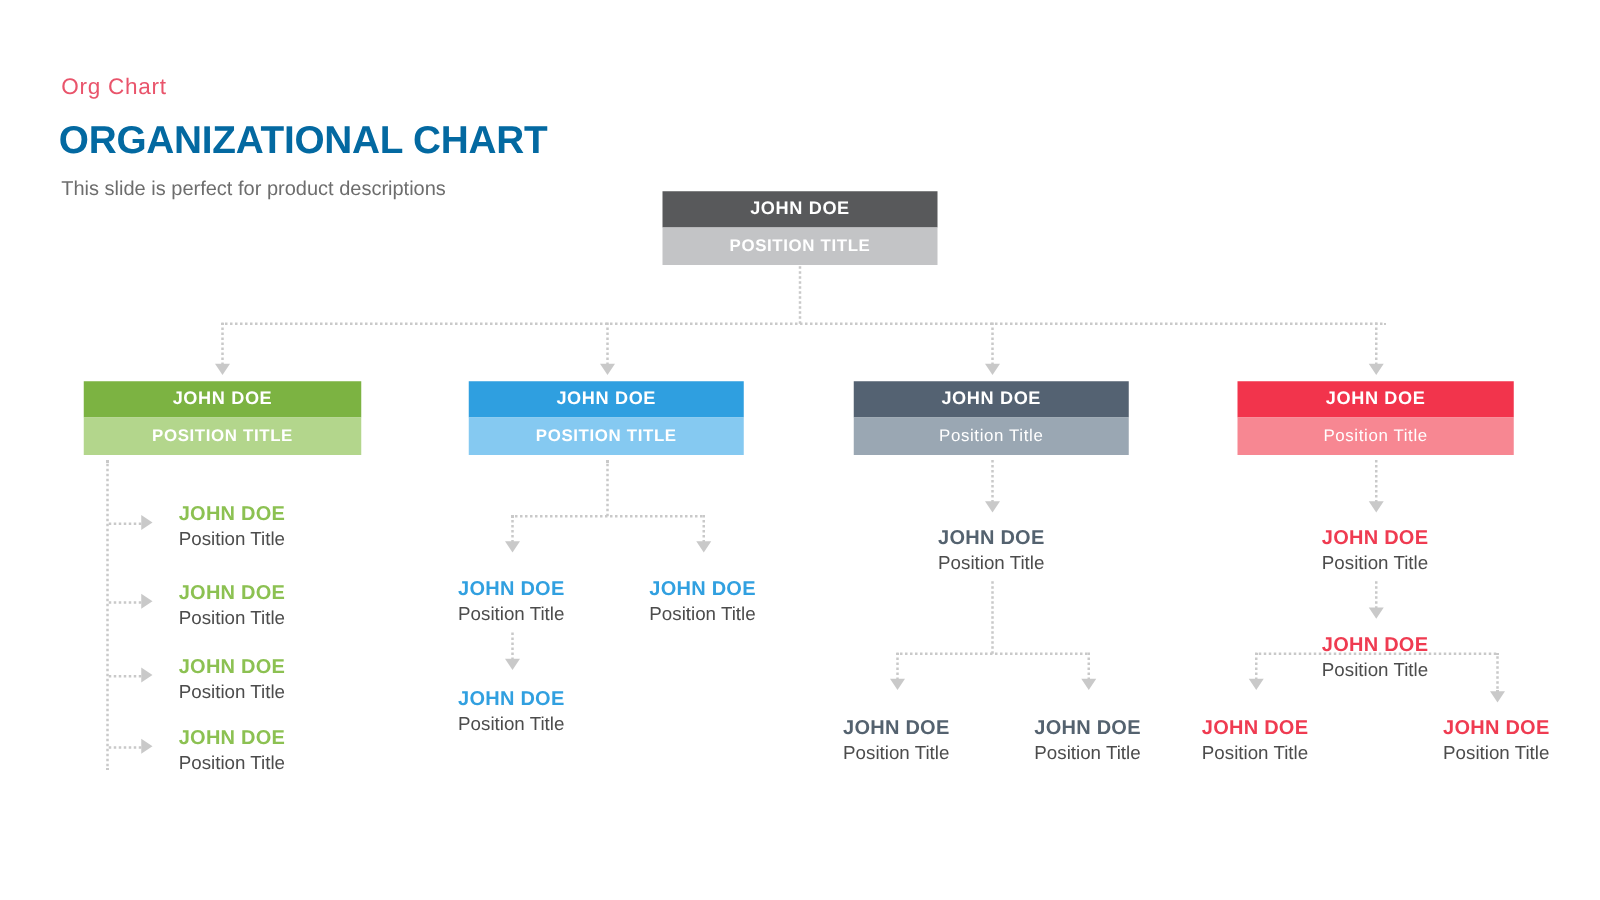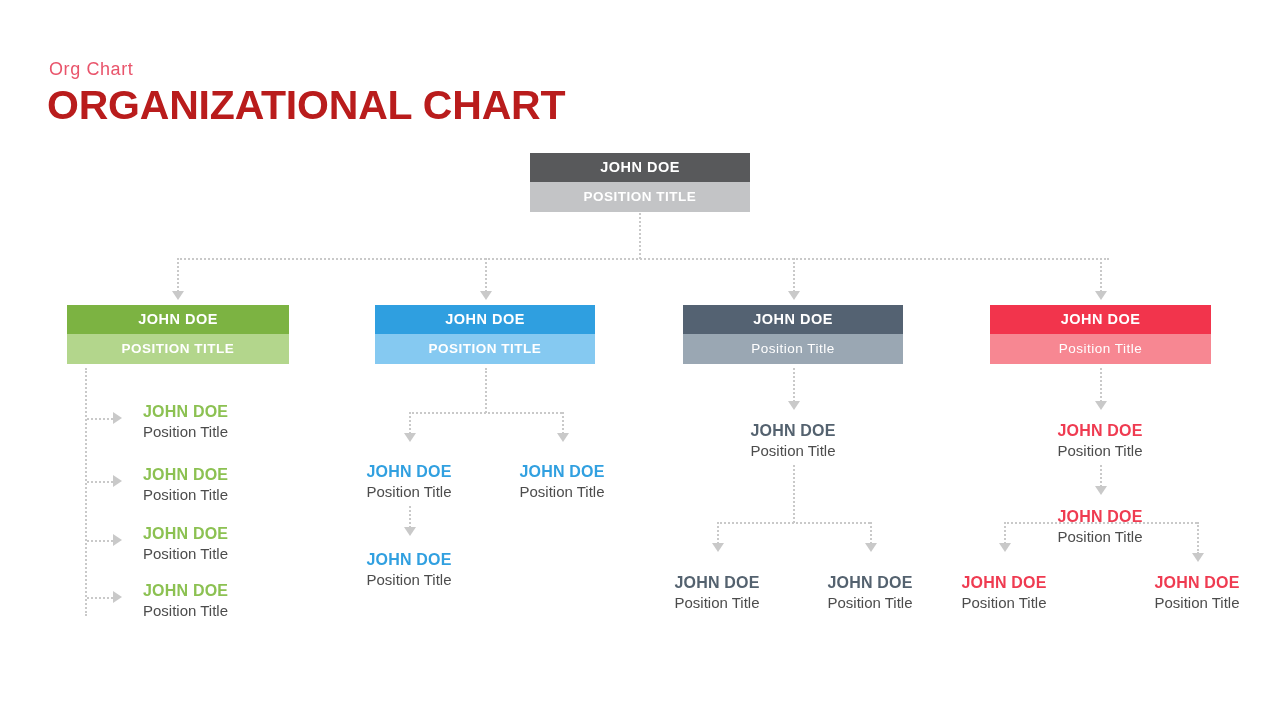--- a/index.html
+++ b/index.html
@@ -27,25 +27,25 @@
     left: 49px;
     top: 59px;
     font-size: 18px;
     letter-spacing: 0.6px;
     color: #e9546b;
     white-space: nowrap;
   }
   .main-title {
     position: absolute;
     left: 47px;
-    top: 82px;
-    font-size: 41px;
+    top: 94px;
+    font-size: 31px;
     font-weight: bold;
     letter-spacing: -0.2px;
-    color: #b91c1c;
+    color: #0369a1;
     white-space: nowrap;
   }
   .subtitle {
     position: absolute;
     left: 49px;
     top: 143px;
     font-size: 16px;
     color: #6d6d6d;
     white-space: nowrap;
   }
@@ -150,20 +150,21 @@
   .c-slate  .lf-name { color: #54626f; }
   .c-red    .lf-name { color: #ef3b51; }
 </style>
 </head>
 <body>
 
 <div id="slide">
 
   <div class="kicker">Org  Chart</div>
   <div class="main-title">ORGANIZATIONAL CHART</div>
+  <div class="subtitle">This slide is perfect for product descriptions</div>
 
   <div class="node-box upper" id="root-box">
     <div class="bx-head">JOHN DOE</div>
     <div class="bx-body">POSITION TITLE</div>
   </div>
 
   <div class="vline" style="left:639px; top:213px; height:46px;"></div>
   <div class="hline" style="left:177px; top:258px; width:932px;"></div>
 
   <div class="vline" style="left:177px; top:258px; height:34px;"></div>

